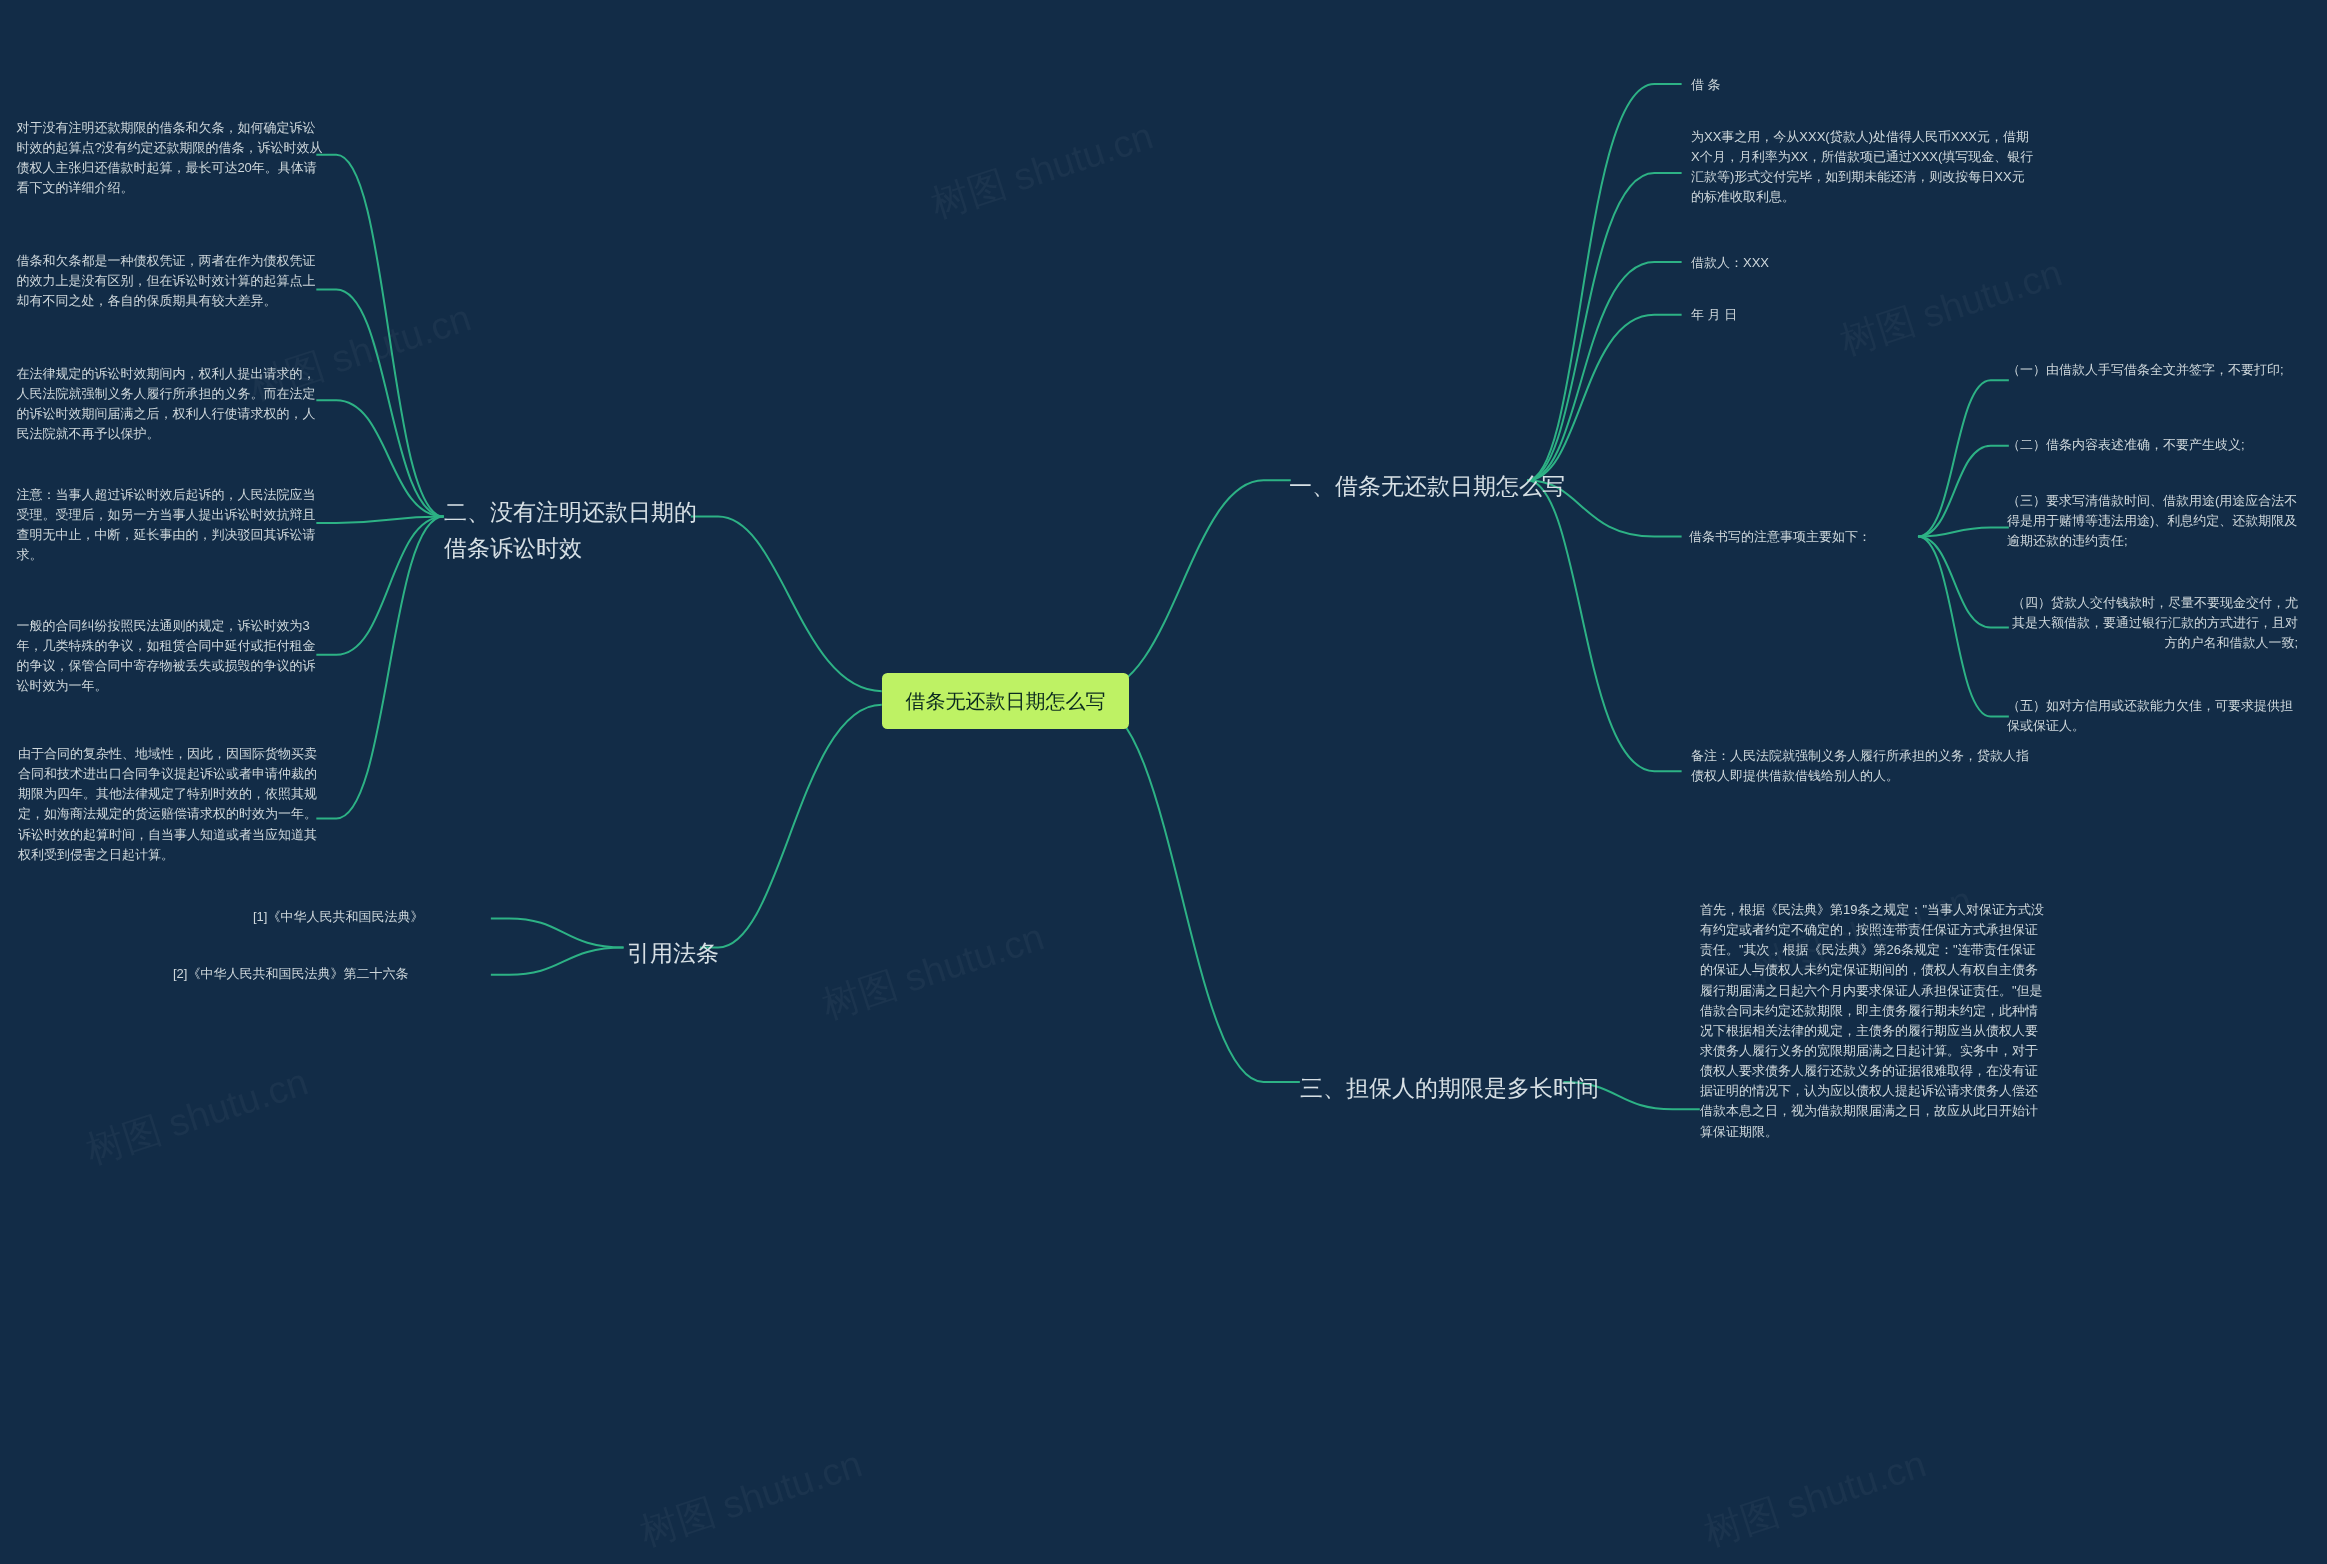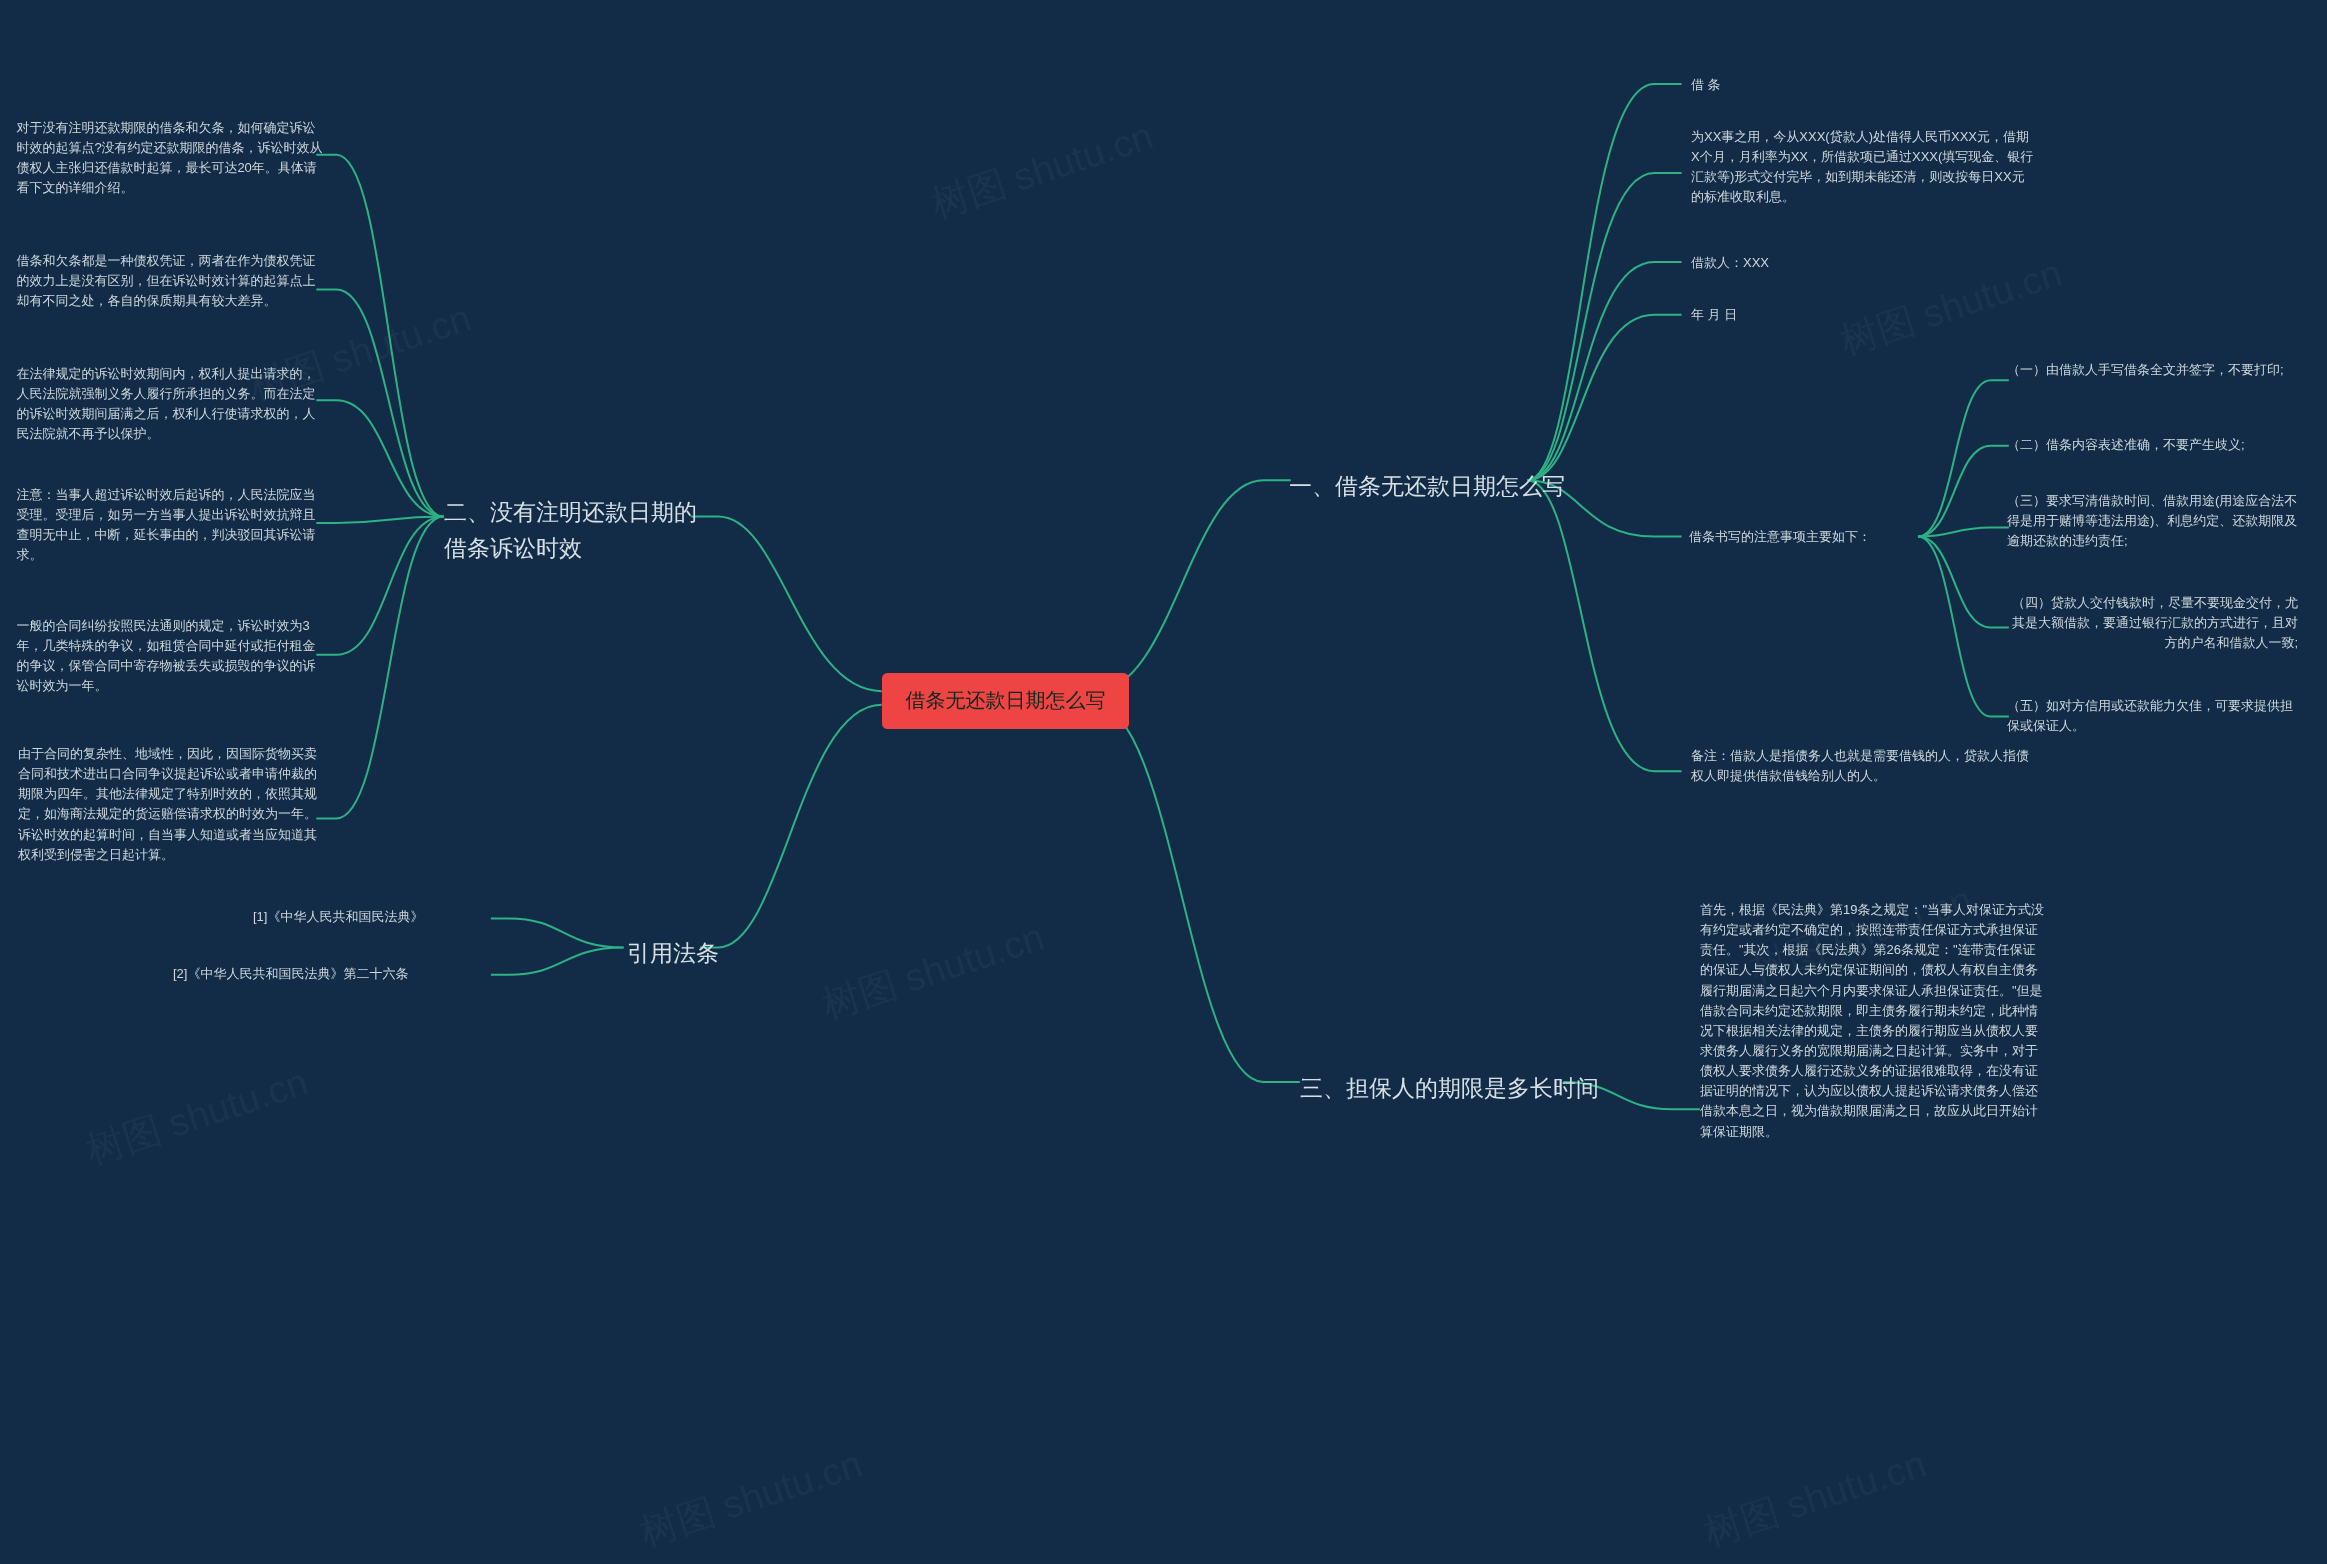--- a/index.html
+++ b/index.html
@@ -1,18 +1,18 @@
 <!DOCTYPE html>
 <html style="font-size:14.5px"><head>
 <meta charset="utf-8">
 <style>
 html,body{margin:0;padding:0;width:2327px;height:1565px;background:#122c47;font-family:"Microsoft YaHei","PingFang SC",sans-serif;overflow:hidden;}
 .watermark{position:absolute;color:rgba(255,255,255,0.04);font-size:38px;transform:rotate(-18deg);pointer-events:none;user-select:none;white-space:nowrap;}
 .node{position:absolute;color:#cfd8dc;font-size:13px;line-height:1.55;}
-.node.center{background:#ef4444;color:#0a2a1f;padding:12.7px 23.6px;border-radius:5.5px;font-size:20px;font-family:Liberation Mono, monospace;}
+.node.center{background:#bef264;color:#0a2a1f;padding:12.7px 23.6px;border-radius:5.5px;font-size:20px;}
 .node.main{color:#d7e0e5;font-size:23px;}
 .node.leaf{max-width:327px;}
 svg{position:absolute;left:0;top:0;width:2327px;height:1565px;pointer-events:none;}
 path{fill:none;stroke:#2db285;stroke-width:2.2;}
 </style>
 </head>
 <body>
 
 <div class="watermark" style="left:245px;top:327px;">树图 shutu.cn</div>
 <div class="watermark" style="left:927px;top:145px;">树图 shutu.cn</div>
@@ -65,21 +65,21 @@
 <div class="node leaf" style="left:1691px;top:75px;max-width:309px;">借 条</div>
 <div class="node leaf" style="left:1691px;top:127px;max-width:345px;">为XX事之用，今从XXX(贷款人)处借得人民币XXX元，借期X个月，月利率为XX，所借款项已通过XXX(填写现金、银行汇款等)形式交付完毕，如到期未能还清，则改按每日XX元的标准收取利息。</div>
 <div class="node leaf" style="left:1691px;top:253px;max-width:309px;">借款人：XXX</div>
 <div class="node leaf" style="left:1691px;top:305px;max-width:309px;">年 月 日</div>
 <div class="node leaf" style="left:1689px;top:527px;max-width:236px;">借条书写的注意事项主要如下：</div>
 <div class="node leaf" style="left:2007px;top:360px;max-width:291px;">（一）由借款人手写借条全文并签字，不要打印;</div>
 <div class="node leaf" style="left:2007px;top:435px;max-width:291px;">（二）借条内容表述准确，不要产生歧义;</div>
 <div class="node leaf" style="left:2007px;top:491px;max-width:291px;">（三）要求写清借款时间、借款用途(用途应合法不得是用于赌博等违法用途)、利息约定、还款期限及逾期还款的违约责任;</div>
 <div class="node leaf" style="left:2007px;top:593px;max-width:291px;text-align:right;">（四）贷款人交付钱款时，尽量不要现金交付，尤其是大额借款，要通过银行汇款的方式进行，且对方的户名和借款人一致;</div>
 <div class="node leaf" style="left:2007px;top:696px;max-width:291px;">（五）如对方信用或还款能力欠佳，可要求提供担保或保证人。</div>
-<div class="node leaf" style="left:1691px;top:746px;max-width:345px;">备注：借款人是指债务人也就是需要借钱的人，贷款人指债权人即提供借款借钱给别人的人。</div>
+<div class="node leaf" style="left:1691px;top:746px;max-width:345px;">备注：人民法院就强制义务人履行所承担的义务，贷款人指债权人即提供借款借钱给别人的人。</div>
 
 <div class="node main" style="left:1300px;top:1071px;">三、担保人的期限是多长时间</div>
 <div class="node leaf" style="left:1700px;top:900px;max-width:345px;">首先，根据《民法典》第19条之规定："当事人对保证方式没有约定或者约定不确定的，按照连带责任保证方式承担保证责任。"其次，根据《民法典》第26条规定："连带责任保证的保证人与债权人未约定保证期间的，债权人有权自主债务履行期届满之日起六个月内要求保证人承担保证责任。"但是借款合同未约定还款期限，即主债务履行期未约定，此种情况下根据相关法律的规定，主债务的履行期应当从债权人要求债务人履行义务的宽限期届满之日起计算。实务中，对于债权人要求债务人履行还款义务的证据很难取得，在没有证据证明的情况下，认为应以债权人提起诉讼请求债务人偿还借款本息之日，视为借款期限届满之日，故应从此日开始计算保证期限。</div>
 
 <div class="node main" style="left:444px;top:495px;max-width:255px;">二、没有注明还款日期的借条诉讼时效</div>
 <div class="node leaf" style="left:16.4px;top:118px;max-width:309px;">对于没有注明还款期限的借条和欠条，如何确定诉讼时效的起算点?没有约定还款期限的借条，诉讼时效从债权人主张归还借款时起算，最长可达20年。具体请看下文的详细介绍。</div>
 <div class="node leaf" style="left:16.4px;top:251px;max-width:309px;">借条和欠条都是一种债权凭证，两者在作为债权凭证的效力上是没有区别，但在诉讼时效计算的起算点上却有不同之处，各自的保质期具有较大差异。</div>
 <div class="node leaf" style="left:16.4px;top:364px;max-width:309px;">在法律规定的诉讼时效期间内，权利人提出请求的，人民法院就强制义务人履行所承担的义务。而在法定的诉讼时效期间届满之后，权利人行使请求权的，人民法院就不再予以保护。</div>
 <div class="node leaf" style="left:16.4px;top:485px;max-width:309px;">注意：当事人超过诉讼时效后起诉的，人民法院应当受理。受理后，如另一方当事人提出诉讼时效抗辩且查明无中止，中断，延长事由的，判决驳回其诉讼请求。</div>
 <div class="node leaf" style="left:16.4px;top:616px;max-width:309px;">一般的合同纠纷按照民法通则的规定，诉讼时效为3年，几类特殊的争议，如租赁合同中延付或拒付租金的争议，保管合同中寄存物被丢失或损毁的争议的诉讼时效为一年。</div>

